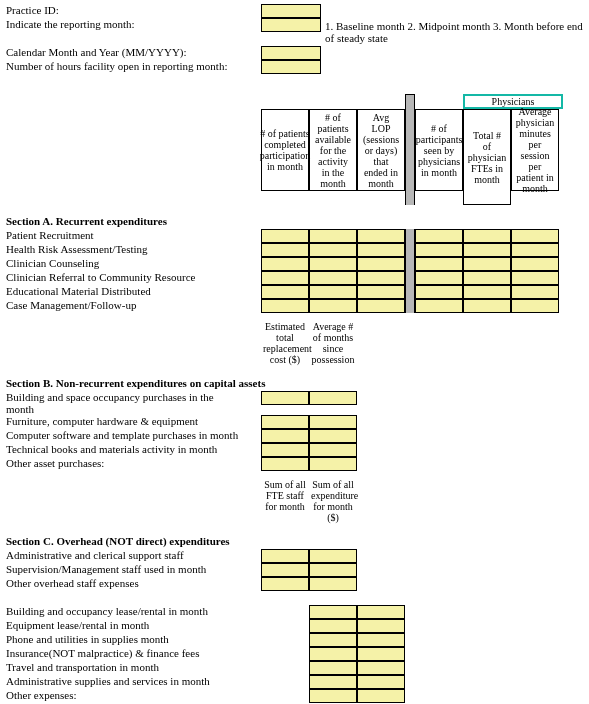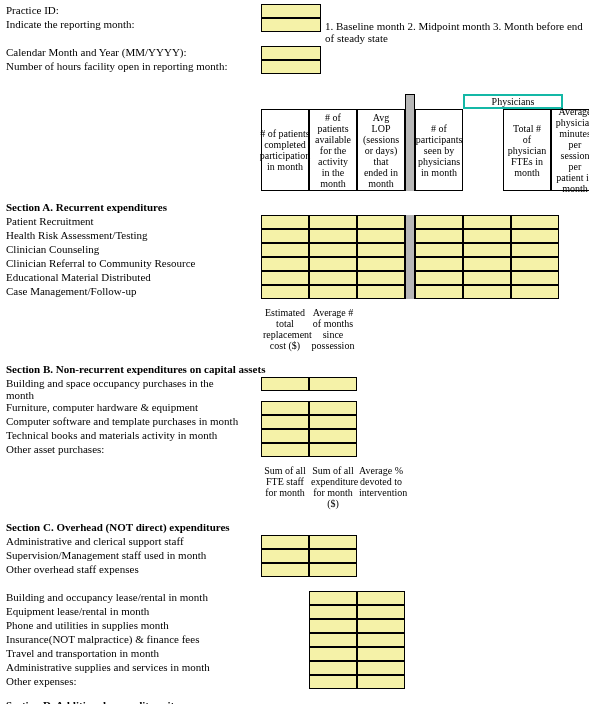--- a/index.html
+++ b/index.html
@@ -87,21 +87,21 @@
   </div>
 </div>
 <div class="row" style="align-items:stretch;">
   <div class="label-col"></div>
   <div class="cells-area">
     <div class="hdr-cell" style="width:48px;height:82px;"># of patients completed participation in month</div>
     <div class="hdr-cell" style="width:48px;height:82px;"># of patients available for the activity in the month</div>
     <div class="hdr-cell" style="width:48px;height:82px;">Avg LOP (sessions or days) that ended in month</div>
     <div class="grey" style="width:8px;border:1px solid #000;border-top:none;border-bottom:none;"></div>
     <div class="hdr-cell" style="width:48px;height:82px;"># of participants seen by physicians in month</div>
-    <div class="hdr-cell" style="width:48px;height:82px;margin-left:40px;">Total # of physician FTEs in month</div>
+    <div class="hdr-cell" style="width:48px;height:96px;">Total # of physician FTEs in month</div>
     <div class="hdr-cell" style="width:48px;height:82px;">Average physician minutes per session per patient in month</div>
   </div>
 </div>
 
 <div class="section-title">Section A. Recurrent expenditures</div>
 <div id="sectionA-rows">
     <div class="row">
       <div class="label-col">Patient Recruitment</div>
       <div class="cells-area">
         <div class="cell" style="width: 48px;"></div>
@@ -220,21 +220,20 @@
         <div class="cell" style="width: 48px;"></div>
       </div>
     </div>
   </div>
 
 <div class="row" style="margin-top:6px;">
   <div class="label-col"></div>
   <div class="cells-area">
     <div class="mini-hdr" style="width:48px;">Sum of all FTE staff for month</div>
     <div class="mini-hdr" style="width:48px;font-family:Liberation Serif, serif;">Sum of all expenditure for month ($)</div>
-    <div class="mini-hdr" style="width:48px;">Average % devoted to intervention</div>
   </div>
 </div>
 
 <div class="section-title">Section C. Overhead (NOT direct) expenditures</div>
 <div id="sectionC-rows1">
     <div class="row">
       <div class="label-col">Administrative and clerical support staff</div>
       <div class="cells-area">
         <div class="cell" style="width: 48px;"></div>
         <div class="cell" style="width: 48px;"></div>

